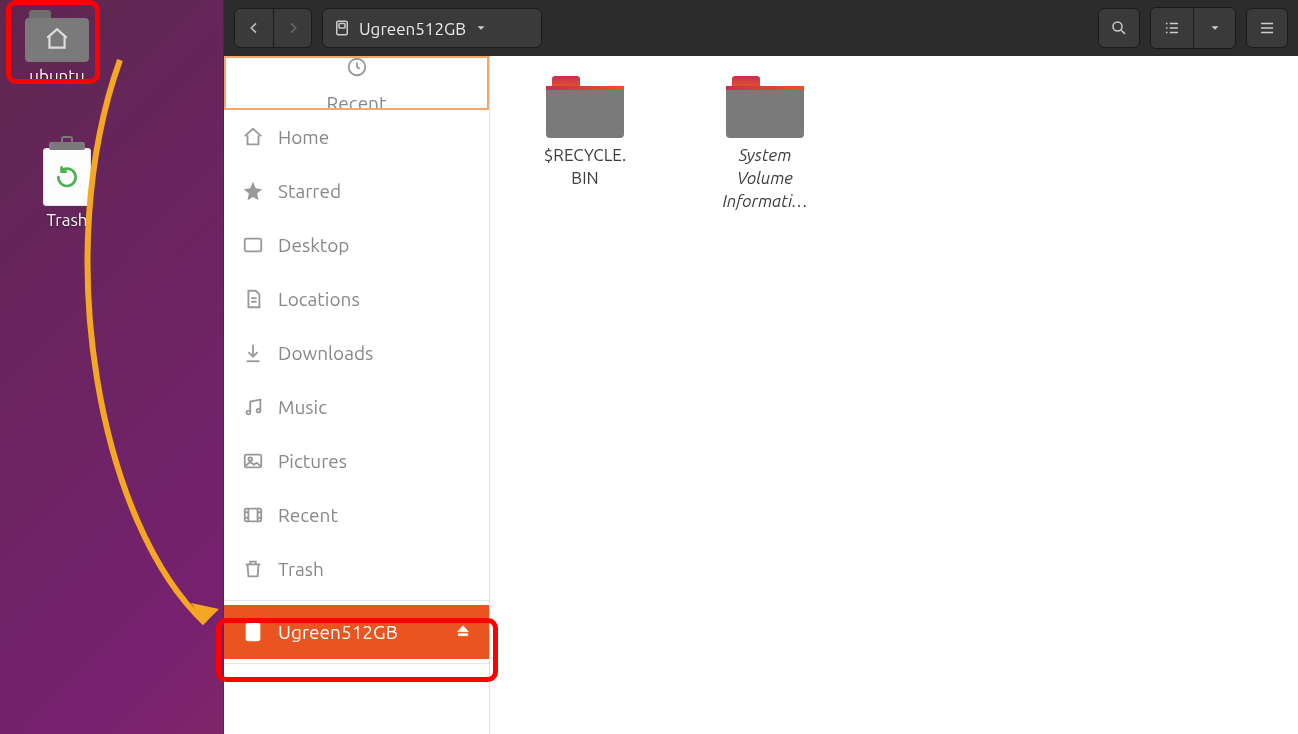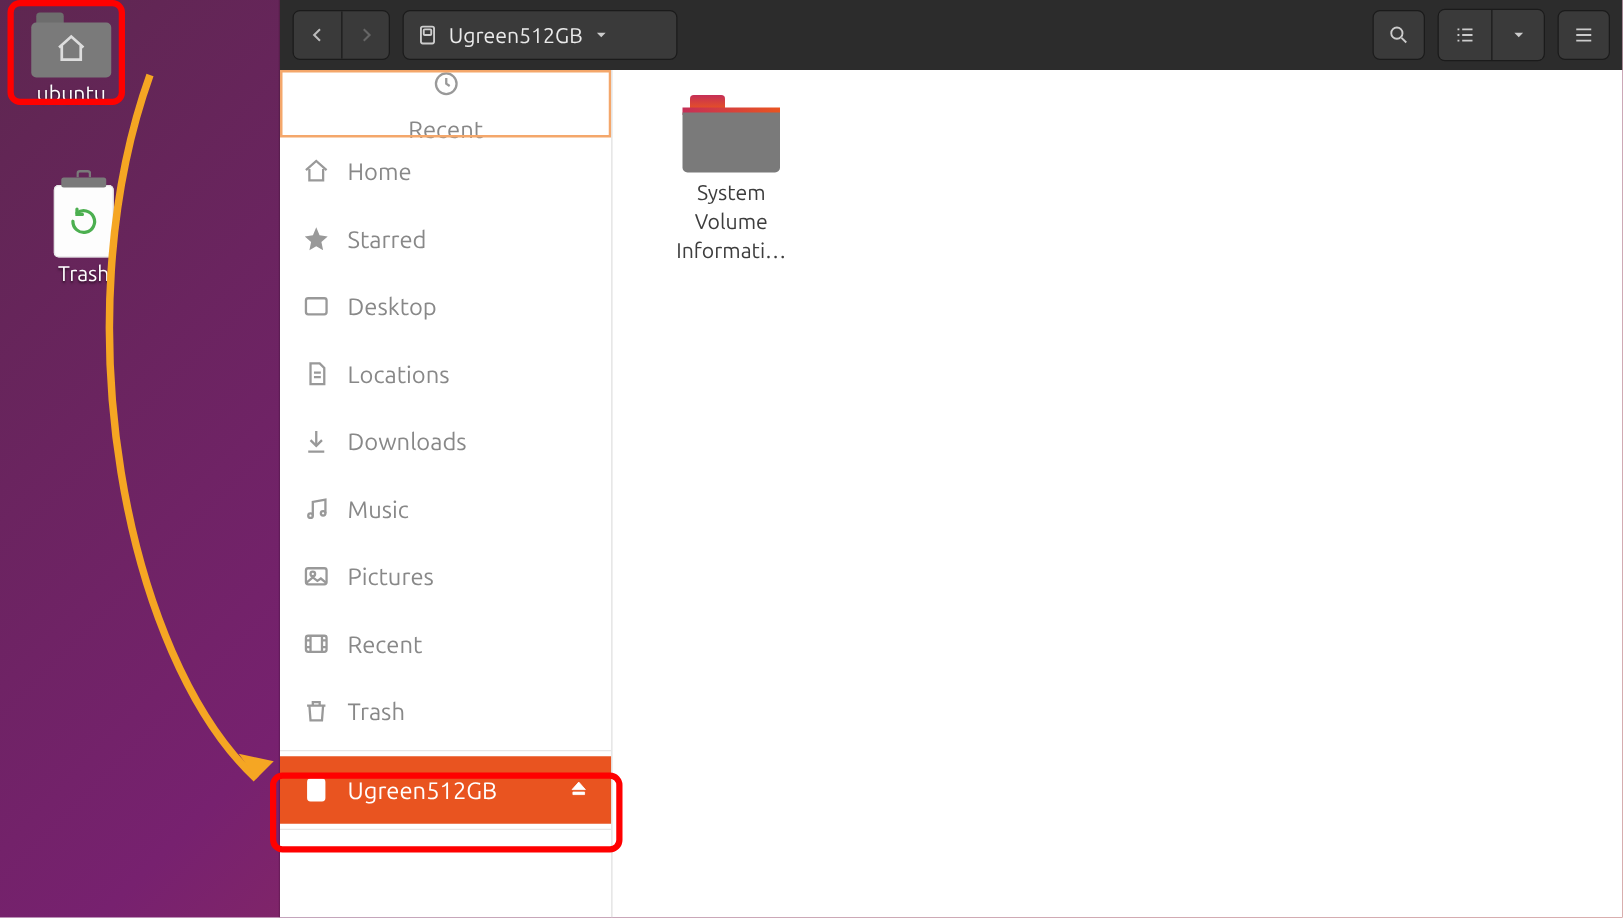--- a/index.html
+++ b/index.html
@@ -229,21 +229,30 @@
 
     </div>
 
     <div class="content">
       <div class="file">
         <div class="ficon">
             <div class="ftab"></div>
             <div class="fstrip"></div>
             <div class="fbody"></div>
           </div>
-        <div class="flabel" style="white-space:pre-line;">System
+        <div class="flabel" style="white-space:pre-line;">$RECYCLE.
+BIN</div>
+      </div>
+      <div class="file">
+        <div class="ficon">
+            <div class="ftab"></div>
+            <div class="fstrip"></div>
+            <div class="fbody"></div>
+          </div>
+        <div class="flabel" style="white-space:pre-line;font-style:italic;">System
 Volume
 Informati…</div>
       </div>
     </div>
   </div>
 </div>
 
 <div class="anno-box" style="left:6px; top:0px; width:94px; height:84px;"></div>
 <div class="anno-box" style="left:216px; top:618px; width:282px; height:64px;"></div>
 <svg class="anno-arrow" style="left:60px; top:55px;" width="180" height="590" viewBox="0 0 180 590">

